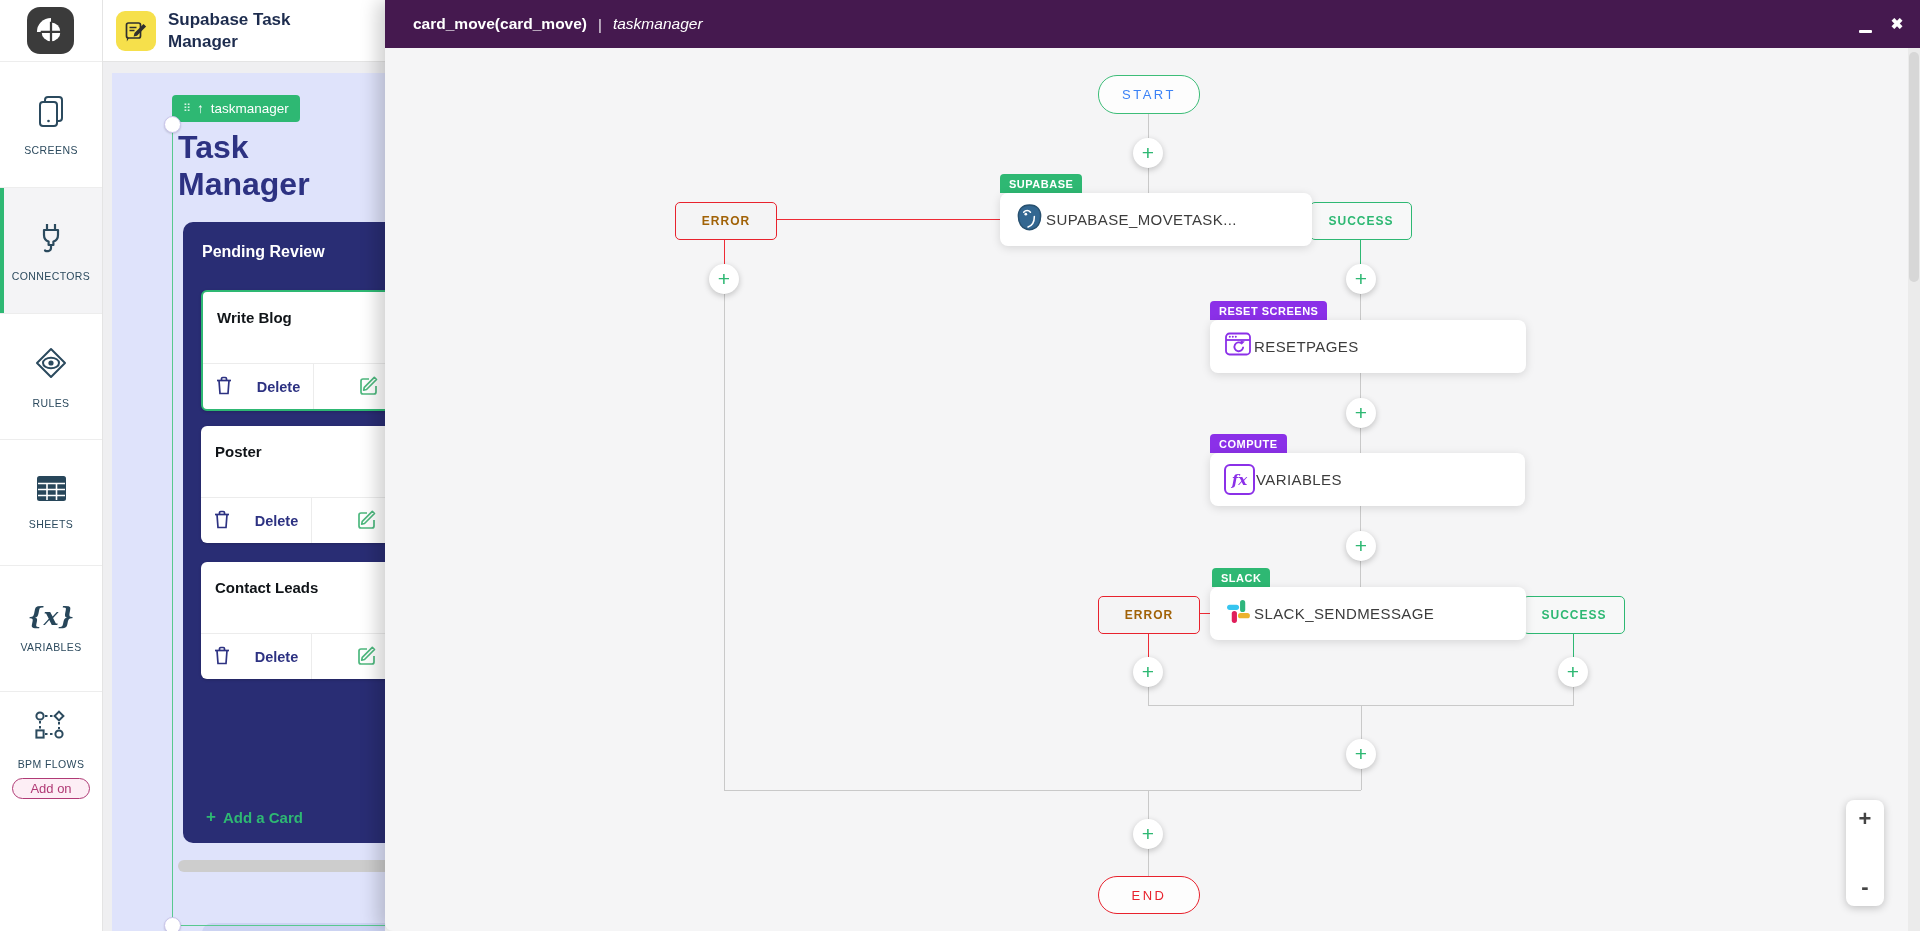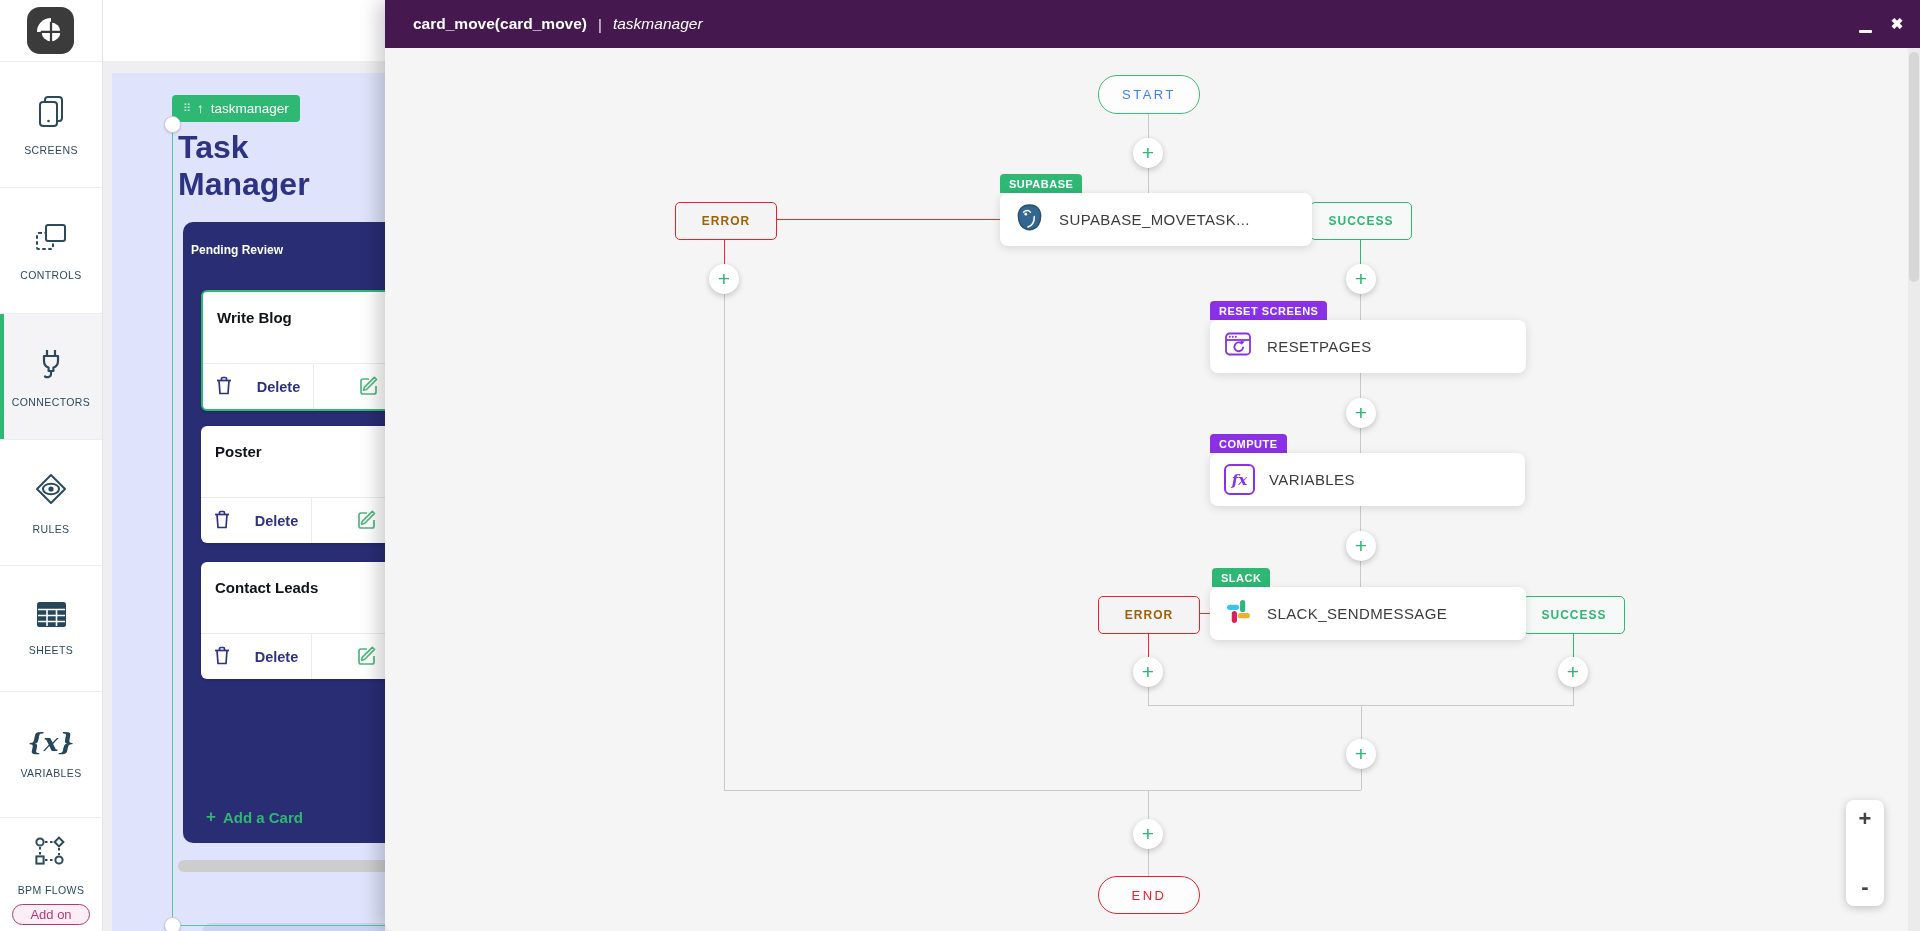--- a/index.html
+++ b/index.html
@@ -33,21 +33,21 @@
   .canvas{position:absolute;left:102px;top:61px;width:283px;height:870px;background:#efeff1;overflow:hidden;}
   .screen-panel{position:absolute;left:10px;top:12px;width:380px;height:860px;background:#dfe3fb;}
   .screen-tag{position:absolute;left:70px;top:34px;height:27px;background:#2eb873;border-radius:4px 4px 4px 0;
               display:flex;align-items:center;gap:7px;padding:0 11px;color:#fff;font-size:13.5px;cursor:grab;}
   .tag-dots{font-size:11px;color:#d9f3e6;letter-spacing:-1px;}
   .sel-handle{position:absolute;width:15px;height:15px;border-radius:50%;background:#fff;
               border:1.5px solid #c9c4ea;box-shadow:0 1px 2px rgba(0,0,0,.15);z-index:3;}
   .gl{position:absolute;background:#58c98f;}
   .screen-title{position:absolute;left:76px;top:68px;font-size:32px;font-weight:bold;color:#2d3282;margin:0;}
   .kanban-col{position:absolute;left:81px;top:161px;width:320px;height:621px;background:#292d74;border-radius:10px;}
-  .col-title{position:absolute;left:8px;top:21px;font-size:12px;font-weight:bold;color:#fff;}
+  .col-title{position:absolute;left:19px;top:21px;font-size:16px;font-weight:bold;color:#fff;}
   .task-card{position:absolute;left:18px;width:300px;height:117px;background:#fff;border-radius:6px;
              box-shadow:0 1px 3px rgba(0,0,0,.18);cursor:pointer;}
   .task-card.selected{border:2px solid #2eb873;}
   .card-title{position:absolute;left:14px;top:17px;font-size:15px;font-weight:bold;color:#101418;}
   .card-actions{position:absolute;left:0;right:0;bottom:0;height:45px;border-top:1px solid #ececec;
                 display:flex;align-items:stretch;}
   .delete-btn{width:110px;display:flex;align-items:center;justify-content:center;gap:25px;background:none;
               border:none;font-family:inherit;font-size:14.5px;font-weight:bold;color:#2d3282;cursor:pointer;}
   .cell-div{width:1px;background:#ececec;}
   .edit-btn{width:108px;display:flex;align-items:center;justify-content:center;background:none;border:none;cursor:pointer;}
@@ -85,21 +85,21 @@
                box-shadow:0 2px 6px rgba(0,0,0,.22);cursor:pointer;display:flex;align-items:center;
                justify-content:center;font-size:21px;color:#2eb873;font-family:inherit;line-height:1;padding:0 0 2px;}
 
   .branch-badge{position:absolute;width:100px;height:36px;border-radius:5px;background:#f4f4f5;
                 display:flex;align-items:center;justify-content:center;font-size:12px;font-weight:bold;
                 letter-spacing:1px;}
   .branch-badge.error{border:1.5px solid #e8222d;color:#a16207;}
   .branch-badge.success{border:1.5px solid #2eb873;color:#2eb873;background:#f7f8f8;}
 
   .flow-node{position:absolute;height:53px;background:#fff;border-radius:8px;box-shadow:0 2px 10px rgba(0,0,0,.13);
-             display:flex;align-items:center;padding-left:14px;gap:14px;cursor:pointer;}
+             display:flex;align-items:center;padding-left:14px;gap:1px;cursor:pointer;}
   .node-label{font-size:15px;color:#3c3c3c;letter-spacing:.4px;}
   .node-tag{position:absolute;height:19px;border-radius:4px 4px 0 0;color:#fff;font-size:11px;font-weight:bold;
             letter-spacing:.5px;display:flex;align-items:center;padding:0 9px;}
   .node-tag.green{background:#2eb873;}
   .node-tag.purple{background:#8b30e8;}
   .fx-box{width:27px;height:27px;border:2px solid #8b30e8;border-radius:6px;display:flex;align-items:center;
           justify-content:center;font-family:"DejaVu Serif",serif;font-style:italic;font-weight:bold;
           font-size:15px;color:#8b30e8;}
 
   .zoom-ctl{position:absolute;left:1461px;top:752px;width:38px;height:90px;background:#fff;border-radius:8px;
@@ -127,29 +127,20 @@
       <div class="nav-item">
         <span>
           <svg width="34" height="34" viewBox="0 0 34 34" fill="none" stroke="#2b4a5e" stroke-width="2">
             <rect x="11" y="3" width="17" height="24" rx="3"></rect>
             <rect x="6" y="8" width="17" height="24" rx="3" fill="#fff"></rect>
             <circle cx="14.5" cy="27" r="1.3" fill="#2b4a5e" stroke="none"></circle>
           </svg>
         </span>
         <span class="nav-label">SCREENS</span>
       </div>
-      <div class="nav-item">
-        <span>
-          <svg width="34" height="32" viewBox="0 0 34 32" fill="none" stroke="#2b4a5e" stroke-width="2">
-            <rect x="3" y="12" width="16" height="16" rx="1.5" stroke-dasharray="3.5 2.5"></rect>
-            <rect x="12" y="4" width="19" height="16" rx="2" fill="#fff"></rect>
-          </svg>
-        </span>
-        <span class="nav-label">CONTROLS</span>
-      </div>
       <div class="nav-item active">
         <span>
           <svg width="34" height="34" viewBox="0 0 34 34" fill="none" stroke="#2b4a5e" stroke-width="2.2">
             <path d="M13 4 v6 M21 4 v6"></path>
             <path d="M10 10 h14 v5 a7 7 0 0 1 -4.6 6.6 V25 h-4.8 v-3.4 A7 7 0 0 1 10 15 z" stroke-linejoin="round"></path>
             <path d="M17 25 v3 c0 3 -4 4 -6 2.5" stroke-linecap="round"></path>
           </svg>
         </span>
         <span class="nav-label">CONNECTORS</span>
       </div>
@@ -188,20 +179,31 @@
             <path d="M26 12 V19" stroke-dasharray="2.5 2.5"></path>
             <path d="M12 24 H21" stroke-dasharray="2.5 2.5"></path>
           </svg>
         </span>
         <span class="nav-label">BPM FLOWS</span>
         <span class="nav-badge">Add on</span>
       </div>
     </nav>
   </aside>
 
+  <header class="app-header">
+    <div class="app-icon">
+      <svg width="26" height="26" viewBox="0 0 26 26">
+        <rect x="3.5" y="5" width="14" height="15" rx="2" fill="none" stroke="#2f2f2f" stroke-width="1.7"></rect>
+        <path d="M6.5 9.5 h7 M6.5 12.5 h5" stroke="#2f2f2f" stroke-width="1.5"></path>
+        <path d="M11.5 15 L20.5 6 l2.6 2.6 L14 17.7 l-3.4 .9 z" fill="#2f2f2f"></path>
+        <path d="M6 20 l-2.2 3.4 L4 20.2 z" fill="#2f2f2f"></path>
+      </svg>
+    </div>
+    <div class="app-title">Supabase Task Manager</div>
+  </header>
 
   <main class="canvas">
     <div class="screen-panel"></div>
     <div class="peek"></div>
 
     <i class="gl" style="left:70px;top:61px;width:1px;height:803px;"></i>
     <i class="gl" style="left:70px;top:864px;width:310px;height:1px;"></i>
 
     <div class="screen-tag">
       <span class="tag-dots">⠿</span>

